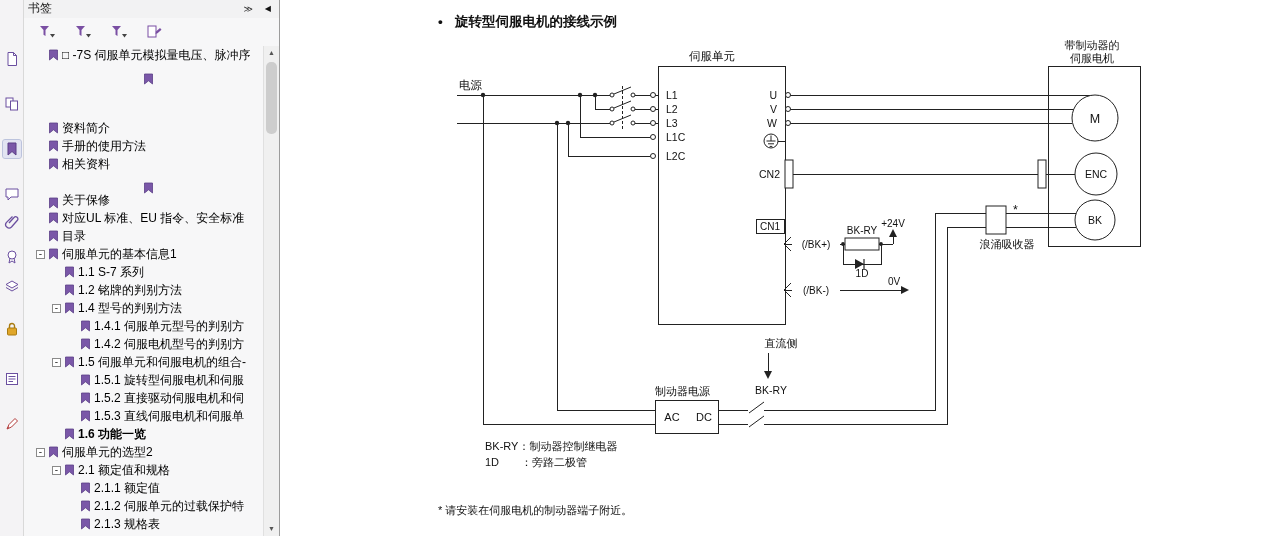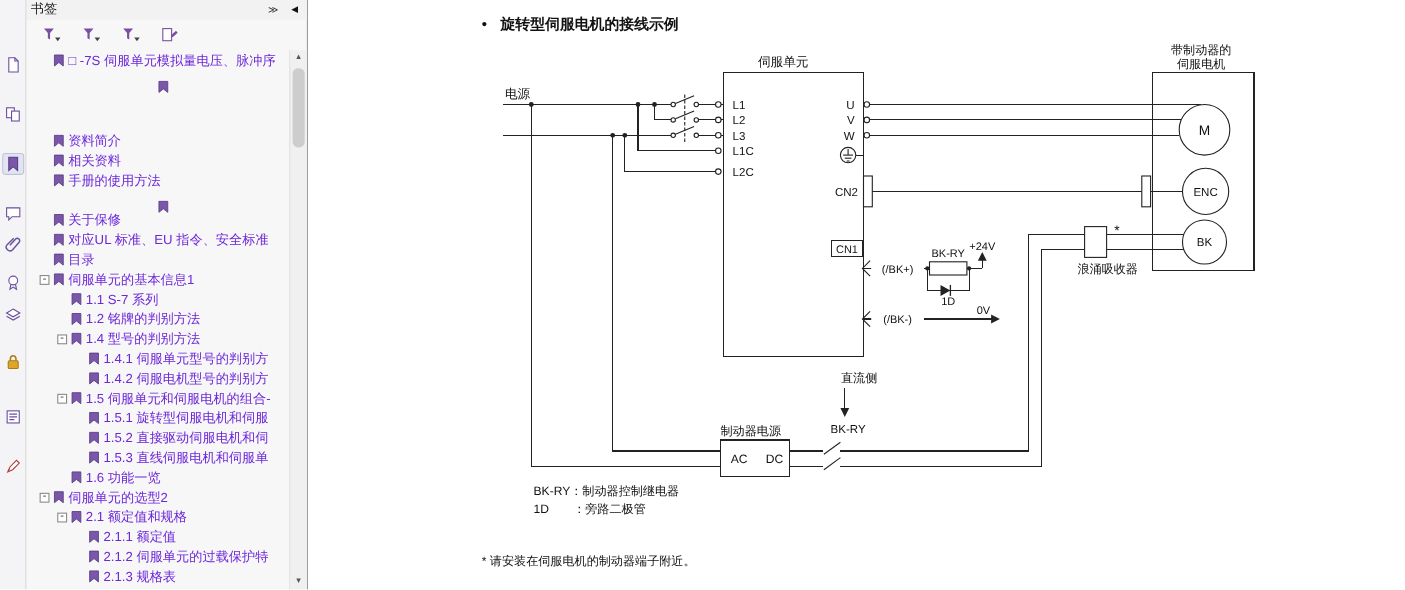--- a/index.html
+++ b/index.html
@@ -25,21 +25,21 @@
   #panel-toolbar{position:absolute;top:18px;left:0;right:0;height:28px;
     display:flex;align-items:center;gap:10px;padding-left:10px}
   .tb-btn{width:26px;height:20px;display:flex;align-items:center;justify-content:center;cursor:pointer}
 
   #tree{position:absolute;top:46px;bottom:0;left:0;right:16px;overflow:hidden}
   .bm-row{display:flex;align-items:center;height:18px;white-space:nowrap;cursor:pointer}
   .bm-exp{flex:none;width:9px;height:9px;margin-right:3px;border:1px solid transparent;
     font-size:10px;line-height:6px;text-align:center;color:#333;background:transparent}
   .bm-exp.on{border-color:#8a8a8a;background:#fff}
   .bm-flag{flex:none;width:11px;height:12px;margin-right:3px;display:flex;align-items:center}
-  .bm-label{font-size:12px;color:#6d28d9;overflow:hidden}
+  .bm-label{font-size:12px;color:#000000;overflow:hidden}
 
   
   #vscroll{position:absolute;top:46px;right:0;bottom:0;width:16px;
     background:#f0f0f0;border-left:1px solid #e0e0e0}
   .sc-arrow{position:absolute;left:0;width:15px;height:14px;background:#f0f0f0;
     color:#555;font-size:7px;text-align:center;line-height:14px;cursor:pointer}
   #sc-up{top:0}
   #sc-down{bottom:0}
   #sc-thumb{position:absolute;left:2px;top:16px;width:11px;height:72px;
     background:#cdcdcd;border-radius:5px;cursor:grab}
@@ -182,41 +182,41 @@
     </span>
     <span class="bm-label">资料简介</span>
   </div>
         <div class="bm-row" style="padding-left: 12px;">
     <span class="bm-exp"></span>
     <span class="bm-flag">
       <svg width="11" height="12" viewBox="0 0 11 12">
               <path d="M1.5 1h8v10L5.5 7.8 1.5 11Z" fill="#7a57a8" stroke="#5a3f87" stroke-width="0.8"></path>
             </svg>
     </span>
+    <span class="bm-label">手册的使用方法</span>
+  </div>
+        <div class="bm-row" style="padding-left: 12px;">
+    <span class="bm-exp"></span>
+    <span class="bm-flag">
+      <svg width="11" height="12" viewBox="0 0 11 12">
+              <path d="M1.5 1h8v10L5.5 7.8 1.5 11Z" fill="#7a57a8" stroke="#5a3f87" stroke-width="0.8"></path>
+            </svg>
+    </span>
     <span class="bm-label">相关资料</span>
   </div>
-        <div class="bm-row" style="padding-left: 12px;">
-    <span class="bm-exp"></span>
-    <span class="bm-flag">
-      <svg width="11" height="12" viewBox="0 0 11 12">
-              <path d="M1.5 1h8v10L5.5 7.8 1.5 11Z" fill="#7a57a8" stroke="#5a3f87" stroke-width="0.8"></path>
-            </svg>
-    </span>
-    <span class="bm-label">手册的使用方法</span>
-  </div>
         <div class="bm-row" style="padding-left: 12px; flex-direction: column;">
     <span class="bm-exp"></span>
     <span class="bm-flag">
       <svg width="11" height="12" viewBox="0 0 11 12">
               <path d="M1.5 1h8v10L5.5 7.8 1.5 11Z" fill="#7a57a8" stroke="#5a3f87" stroke-width="0.8"></path>
             </svg>
     </span>
     <span class="bm-label">安全注意事项</span>
   </div>
-        <div class="bm-row" style="padding-left: 12px;">
+        <div class="bm-row" style="padding-left: 12px; align-items: flex-end;">
     <span class="bm-exp"></span>
     <span class="bm-flag">
       <svg width="11" height="12" viewBox="0 0 11 12">
               <path d="M1.5 1h8v10L5.5 7.8 1.5 11Z" fill="#7a57a8" stroke="#5a3f87" stroke-width="0.8"></path>
             </svg>
     </span>
     <span class="bm-label">关于保修</span>
   </div>
         <div class="bm-row" style="padding-left: 12px;">
     <span class="bm-exp"></span>
@@ -319,21 +319,21 @@
   </div>
         <div class="bm-row" style="padding-left: 44px;">
     <span class="bm-exp"></span>
     <span class="bm-flag">
       <svg width="11" height="12" viewBox="0 0 11 12">
               <path d="M1.5 1h8v10L5.5 7.8 1.5 11Z" fill="#7a57a8" stroke="#5a3f87" stroke-width="0.8"></path>
             </svg>
     </span>
     <span class="bm-label">1.5.3 直线伺服电机和伺服单</span>
   </div>
-        <div class="bm-row" style="padding-left: 28px;">
+        <div class="bm-row" style="padding-left: 28px; font-weight: bold;">
     <span class="bm-exp"></span>
     <span class="bm-flag">
       <svg width="11" height="12" viewBox="0 0 11 12">
               <path d="M1.5 1h8v10L5.5 7.8 1.5 11Z" fill="#7a57a8" stroke="#5a3f87" stroke-width="0.8"></path>
             </svg>
     </span>
     <span class="bm-label">1.6 功能一览</span>
   </div>
         <div class="bm-row" style="padding-left: 12px;">
     <span class="bm-exp on">-</span>

